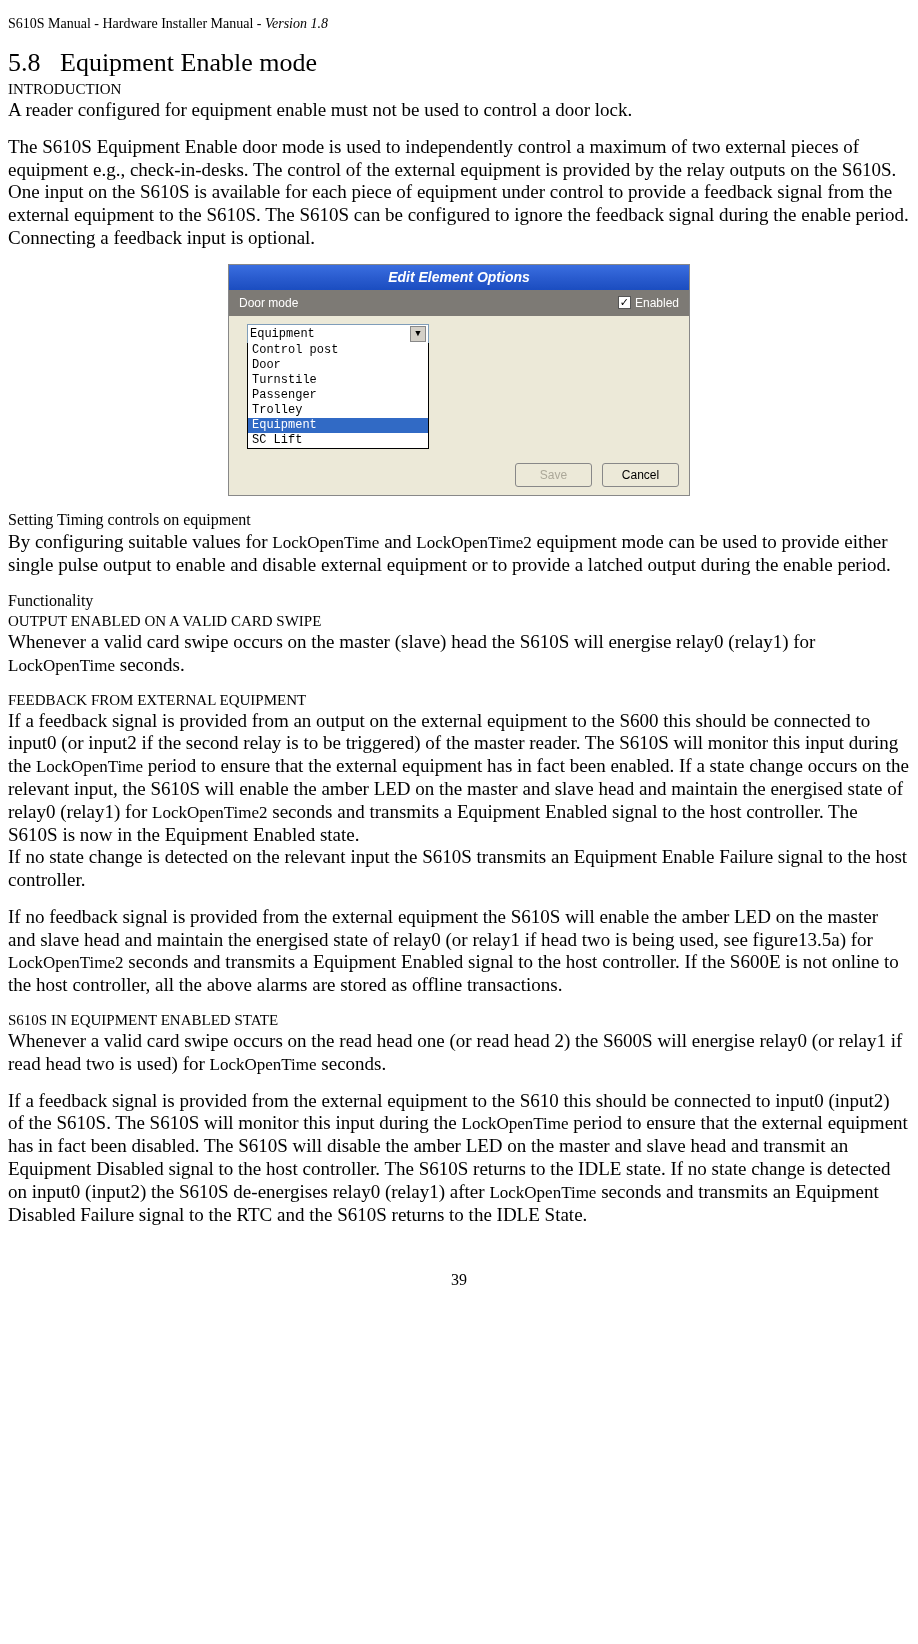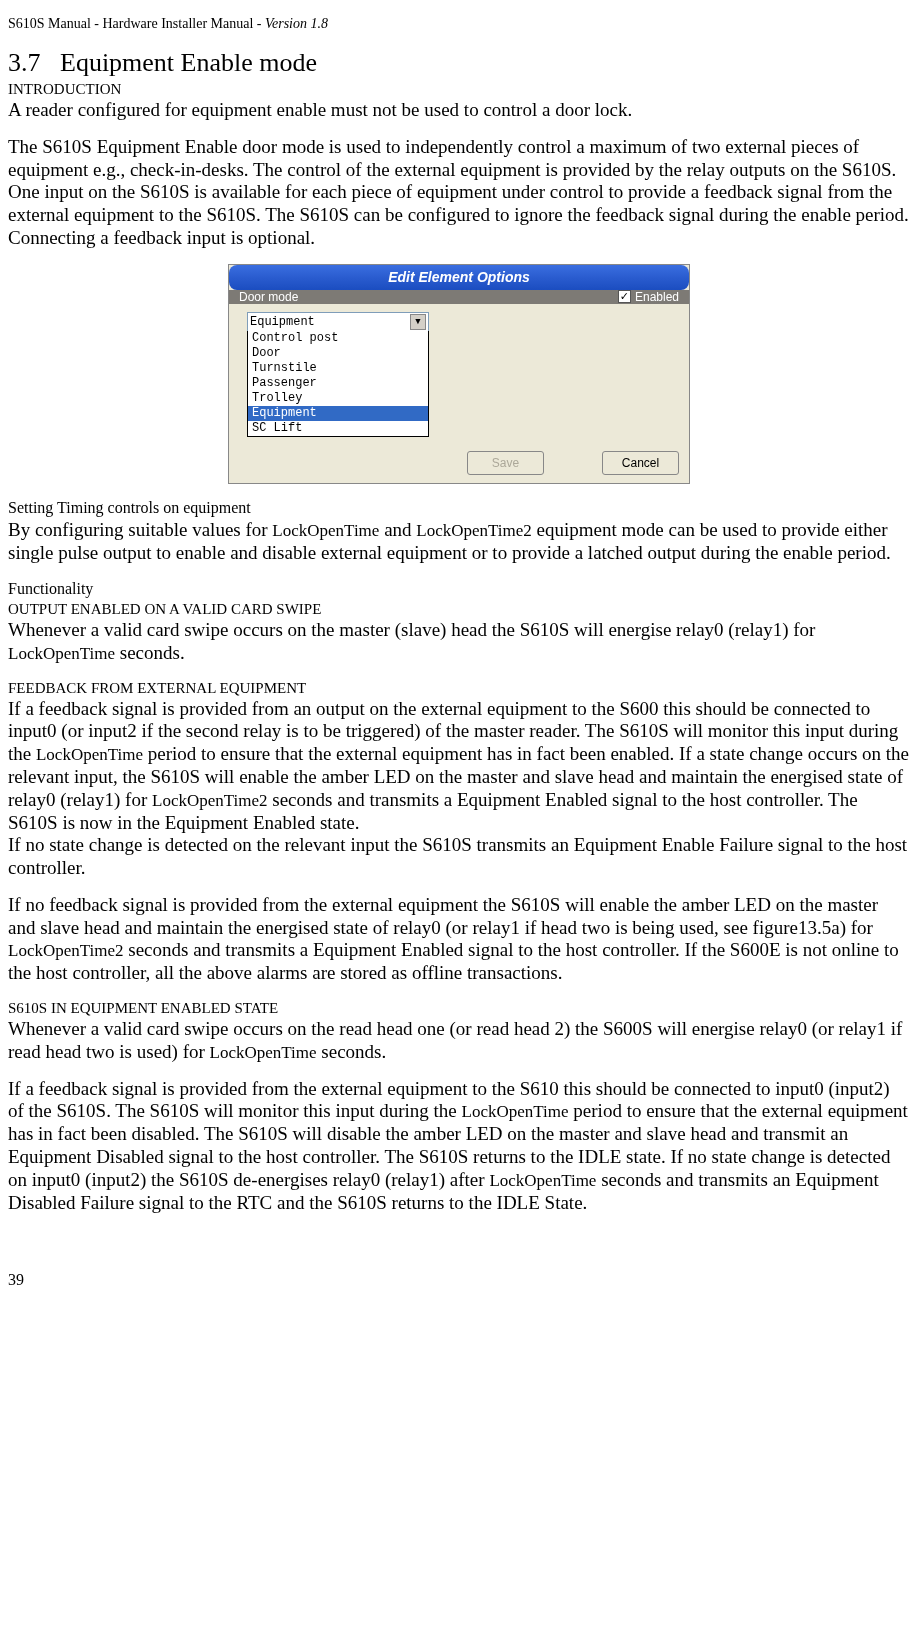--- a/index.html
+++ b/index.html
@@ -54,28 +54,27 @@
     font-size: 12px;
   }
   .titlebar {
     background: linear-gradient(to bottom, #3a6ee0 0%, #2a5ccf 50%, #1b4dc0 100%);
     color: #fff;
     text-align: center;
     font-weight: bold;
     font-style: italic;
     font-size: 14px;
     padding: 4px 0;
-    border-radius: 8px;
   }
   .toolbar-row {
     background: #7d7a75;
     color: #fff;
     display: flex;
     align-items: center;
-    padding: 0 10px;
+    padding: 6px 10px;
     gap: 4px;
   }
   .checkbox-wrap {
     margin-left: auto;
     display: flex;
     align-items: center;
     gap: 4px;
   }
   .checkbox {
     width: 13px;
@@ -144,40 +143,39 @@
     width: 75px;
     height: 22px;
     border: 1px solid #888;
     background: #ece9d8;
     font-family: Tahoma, Arial, sans-serif;
     font-size: 12px;
     display: flex;
     align-items: center;
     justify-content: center;
     border-radius: 3px;
-    margin-left: 48px;
   }
   .btn.disabled {
     color: #aca899;
   }
   .page-num {
-    text-align: left;
+    text-align: center;
     font-size: 16px;
-    margin-top: 56px;
+    margin-top: 44px;
   }
 </style>
 </head>
 <body>
 
 <div class="header-line">
   <span class="normal">S610S Manual  - Hardware Installer Manual  - </span><span>Version 1.8</span>
 </div>
 
 <h1 class="section-title">
-  <span>3.7</span>&nbsp;&nbsp;&nbsp;<span>Equipment Enable mode</span>
+  <span>5.8</span>&nbsp;&nbsp;&nbsp;<span>Equipment Enable mode</span>
 </h1>
 
 <div class="intro-label">INTRODUCTION</div>
 <p>A reader configured for equipment enable must not be used to control a door lock.</p>
 <p>The S610S Equipment Enable door mode is used to independently control a maximum of two external pieces of equipment e.g., check-in-desks. The control of the external equipment is provided by the relay outputs on the S610S.  One input on the S610S is available for each piece of equipment under control to provide a feedback signal from the external equipment to the S610S. The S610S can be configured to ignore the feedback signal during the enable period.  Connecting a feedback input is optional.</p>
 
 <div class="screenshot-container">
   <div class="screenshot">
     <div class="titlebar">Edit Element Options</div>
     <div class="toolbar-row">

